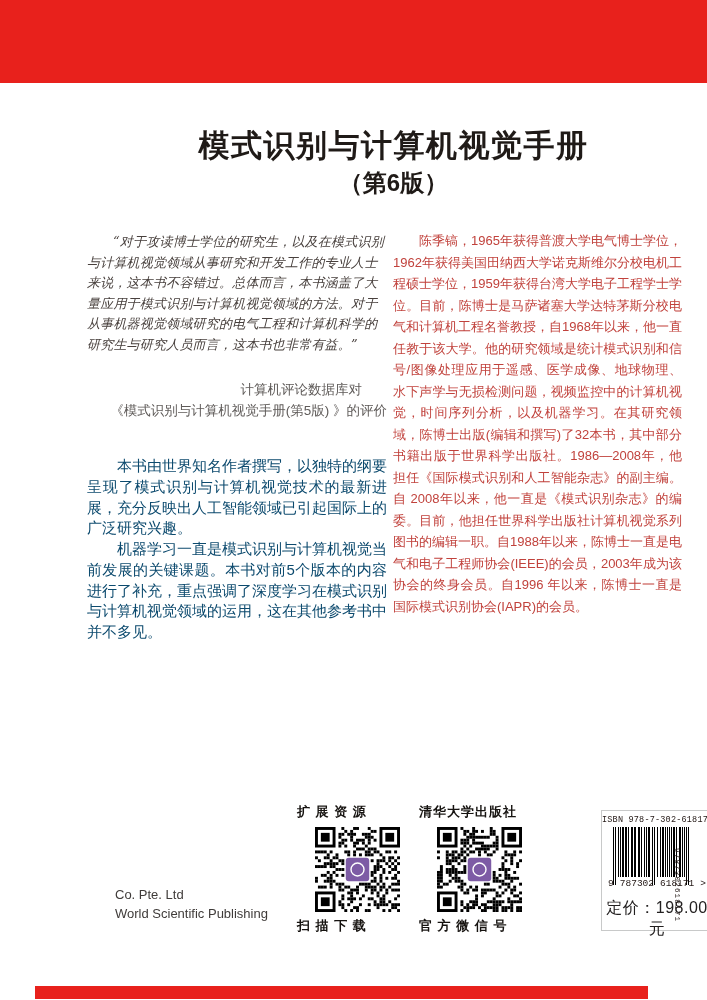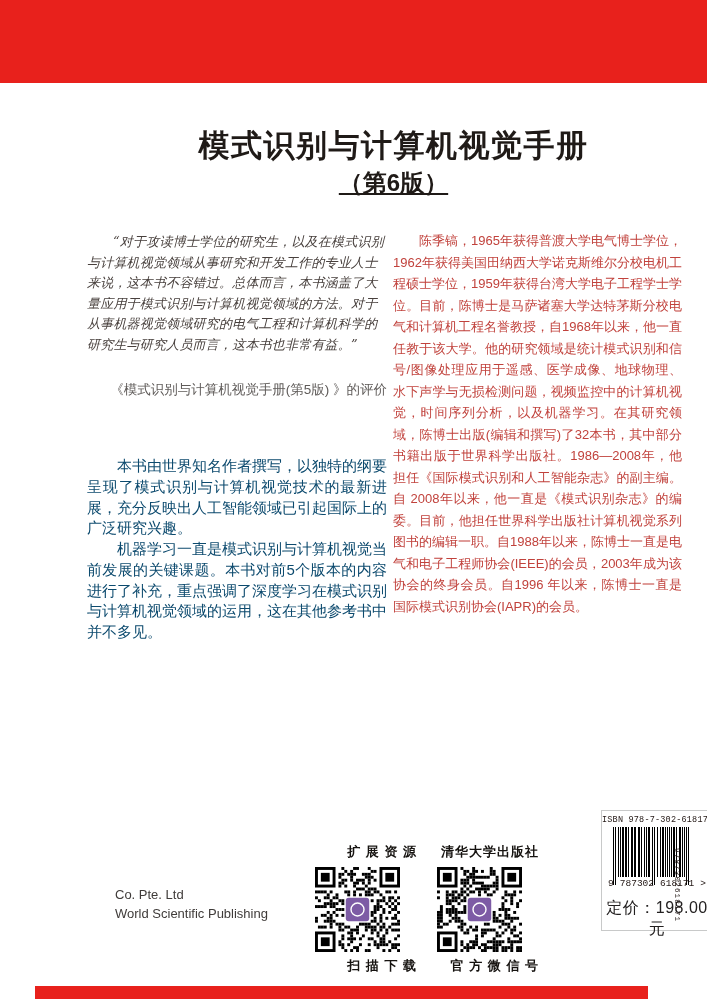--- a/index.html
+++ b/index.html
@@ -6,41 +6,41 @@
   .page{
     position:relative; width:707px; height:1000px; margin:0 auto;
     background:#ffffff; overflow:hidden;
     font-family:"Liberation Sans", sans-serif;
   }
   .top-band{position:absolute; left:0; top:0; width:707px; height:83px;}
   .bottom-bar{position:absolute; left:35px; top:986px; width:613px; height:13px;}
 
   .title-block{position:absolute; left:80px; right:0; top:128px; text-align:center; color:#1f1a17;}
   .title-line1{font-size:31px; font-weight:700; letter-spacing:1.5px; line-height:36px;text-align:center;}
-  .title-line2{font-size:24px; font-weight:700; margin-top:5px; line-height:28px;text-decoration:underline;}
+  .title-line2{font-size:24px; font-weight:700; margin-top:5px; line-height:28px;}
 
   .left-col{position:absolute; left:87px; top:232px; width:300px; height:430px;}
   .quote{
     position:absolute; left:0; top:0; width:100%;
     font-family:"DejaVu Serif", serif; font-style:italic;
     font-size:13px; line-height:20.6px; color:#48403d;
     text-indent:2em; letter-spacing:0.2px;
   }
   .attribution{position:absolute; left:0; top:147px; width:100%; text-align:right;
     font-size:13.5px; line-height:21px; color:#5f5b59;}
   .attribution .attr1{padding-right:25px;}
   .para{position:absolute; left:0; width:100%; font-size:15px; line-height:20.8px;
     color:#0c4a6e; text-indent:2em; text-align:justify;}
   .para1{top:224px;}
   .para2{top:307px;}
 
   .right-col{position:absolute; left:393px; top:230px; width:289px;
     font-size:13px; line-height:21.5px; text-align:justify; text-indent:2em;}
 
-  .qr-block{position:absolute; top:844px; width:120px; text-align:right;}
+  .qr-block{position:absolute; top:804px; width:120px; text-align:left;}
   .qr-block-1{left:297px;}
   .qr-block-2{left:419px;}
   .qr-label{font-size:13px; font-weight:600; color:#161310; line-height:16px; letter-spacing:1px; white-space:nowrap;}
   .qr-svg{display:block; margin:7px auto 6px auto; width:85px; height:85px; background:#fff;}
 
   .cover-design{position:absolute; left:115px; top:886px; font-size:13px; line-height:18.5px; color:#3f3b39;}
 
   .barcode-box{position:absolute; left:557px; top:810px; width:112px; height:121px;
     border:1px solid #c8c9c9; background:#fff; text-align:center; box-sizing:border-box;margin-left:44px;}
   .isbn-text{font-family:"Liberation Mono", monospace; font-size:8.5px; letter-spacing:0.2px;
@@ -62,20 +62,21 @@
   <div class="top-band" style="background: rgb(232, 33, 28);"></div>
 
   <div class="title-block">
     <div class="title-line1">模式识别与计算机视觉手册</div>
     <div class="title-line2">（第6版）</div>
   </div>
 
   <div class="left-col">
     <div class="quote">“对于攻读博士学位的研究生，以及在模式识别与计算机视觉领域从事研究和开发工作的专业人士来说，这本书不容错过。总体而言，本书涵盖了大量应用于模式识别与计算机视觉领域的方法。对于从事机器视觉领域研究的电气工程和计算机科学的研究生与研究人员而言，这本书也非常有益。”</div>
     <div class="attribution">
+      <div class="attr1">计算机评论数据库对</div>
       <div class="attr2">《模式识别与计算机视觉手册(第5版) 》的评价</div>
     </div>
     <div class="para para1">本书由世界知名作者撰写，以独特的纲要呈现了模式识别与计算机视觉技术的最新进展，充分反映出人工智能领域已引起国际上的广泛研究兴趣。</div>
     <div class="para para2">机器学习一直是模式识别与计算机视觉当前发展的关键课题。本书对前5个版本的内容进行了补充，重点强调了深度学习在模式识别与计算机视觉领域的运用，这在其他参考书中并不多见。</div>
   </div>
 
   <div class="right-col" style="color: rgb(193, 66, 60);">陈季镐，1965年获得普渡大学电气博士学位，1962年获得美国田纳西大学诺克斯维尔分校电机工程硕士学位，1959年获得台湾大学电子工程学士学位。目前，陈博士是马萨诸塞大学达特茅斯分校电气和计算机工程名誉教授，自1968年以来，他一直任教于该大学。他的研究领域是统计模式识别和信号/图像处理应用于遥感、医学成像、地球物理、水下声学与无损检测问题，视频监控中的计算机视觉，时间序列分析，以及机器学习。在其研究领域，陈博士出版(编辑和撰写)了32本书，其中部分书籍出版于世界科学出版社。1986—2008年，他担任《国际模式识别和人工智能杂志》的副主编。自 2008年以来，他一直是《模式识别杂志》的编委。目前，他担任世界科学出版社计算机视觉系列图书的编辑一职。自1988年以来，陈博士一直是电气和电子工程师协会(IEEE)的会员，2003年成为该协会的终身会员。自1996 年以来，陈博士一直是国际模式识别协会(IAPR)的会员。</div>
 
   <div class="qr-block qr-block-1">
     <div class="qr-label">扩 展 资 源</div>

